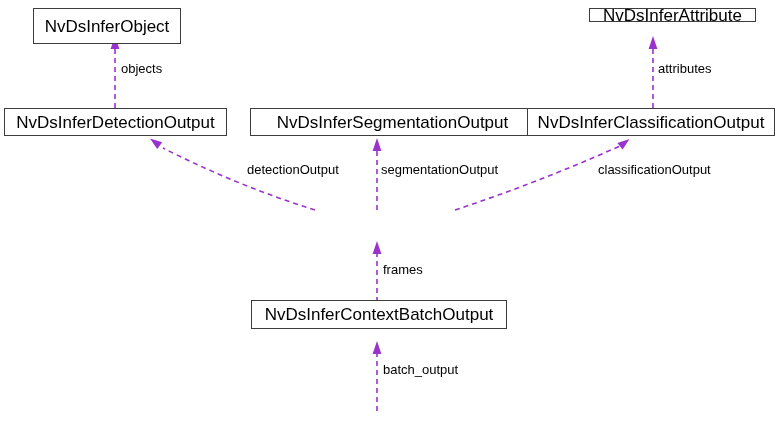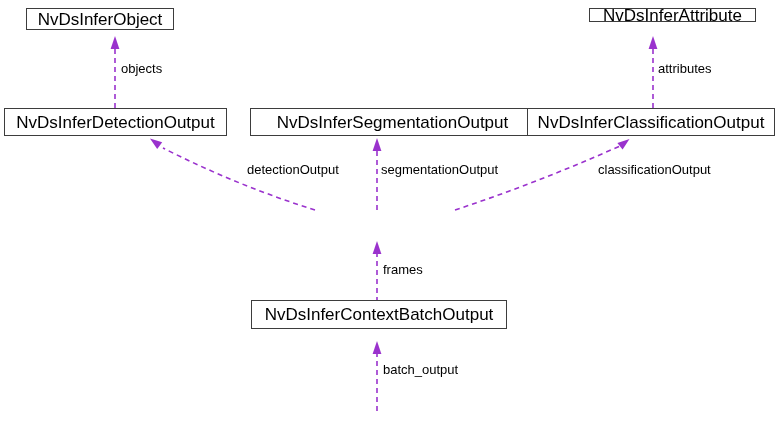--- a/index.html
+++ b/index.html
@@ -61,21 +61,21 @@
     <g>
       <path class="edge-line" d="M377,311 L377,254"></path>
       <polygon class="edge-head" points="377,241 372.6,254 381.4,254"></polygon>
     </g>
     <g>
       <path class="edge-line" d="M377,411 L377,354"></path>
       <polygon class="edge-head" points="377,341 372.6,354 381.4,354"></polygon>
     </g>
   </svg>
 
-  <div class="node" style="left:26px;top:8px;width:148px;height:22px">NvDsInferObject</div>
+  <div class="node" style="left:33px;top:8px;width:148px;height:36px">NvDsInferObject</div>
 
   <div class="node" style="left:589px;top:8px;width:167px;height:14px">NvDsInferAttribute</div>
 
   <div class="node" style="left:4px;top:108px;width:223px;height:28px">NvDsInferDetectionOutput</div>
 
   <div class="node" style="left:250px;top:108px;width:285px;height:28px">NvDsInferSegmentationOutput</div>
 
   <div class="node" style="left:527px;top:108px;width:248px;height:28px">NvDsInferClassificationOutput</div>
 
 

